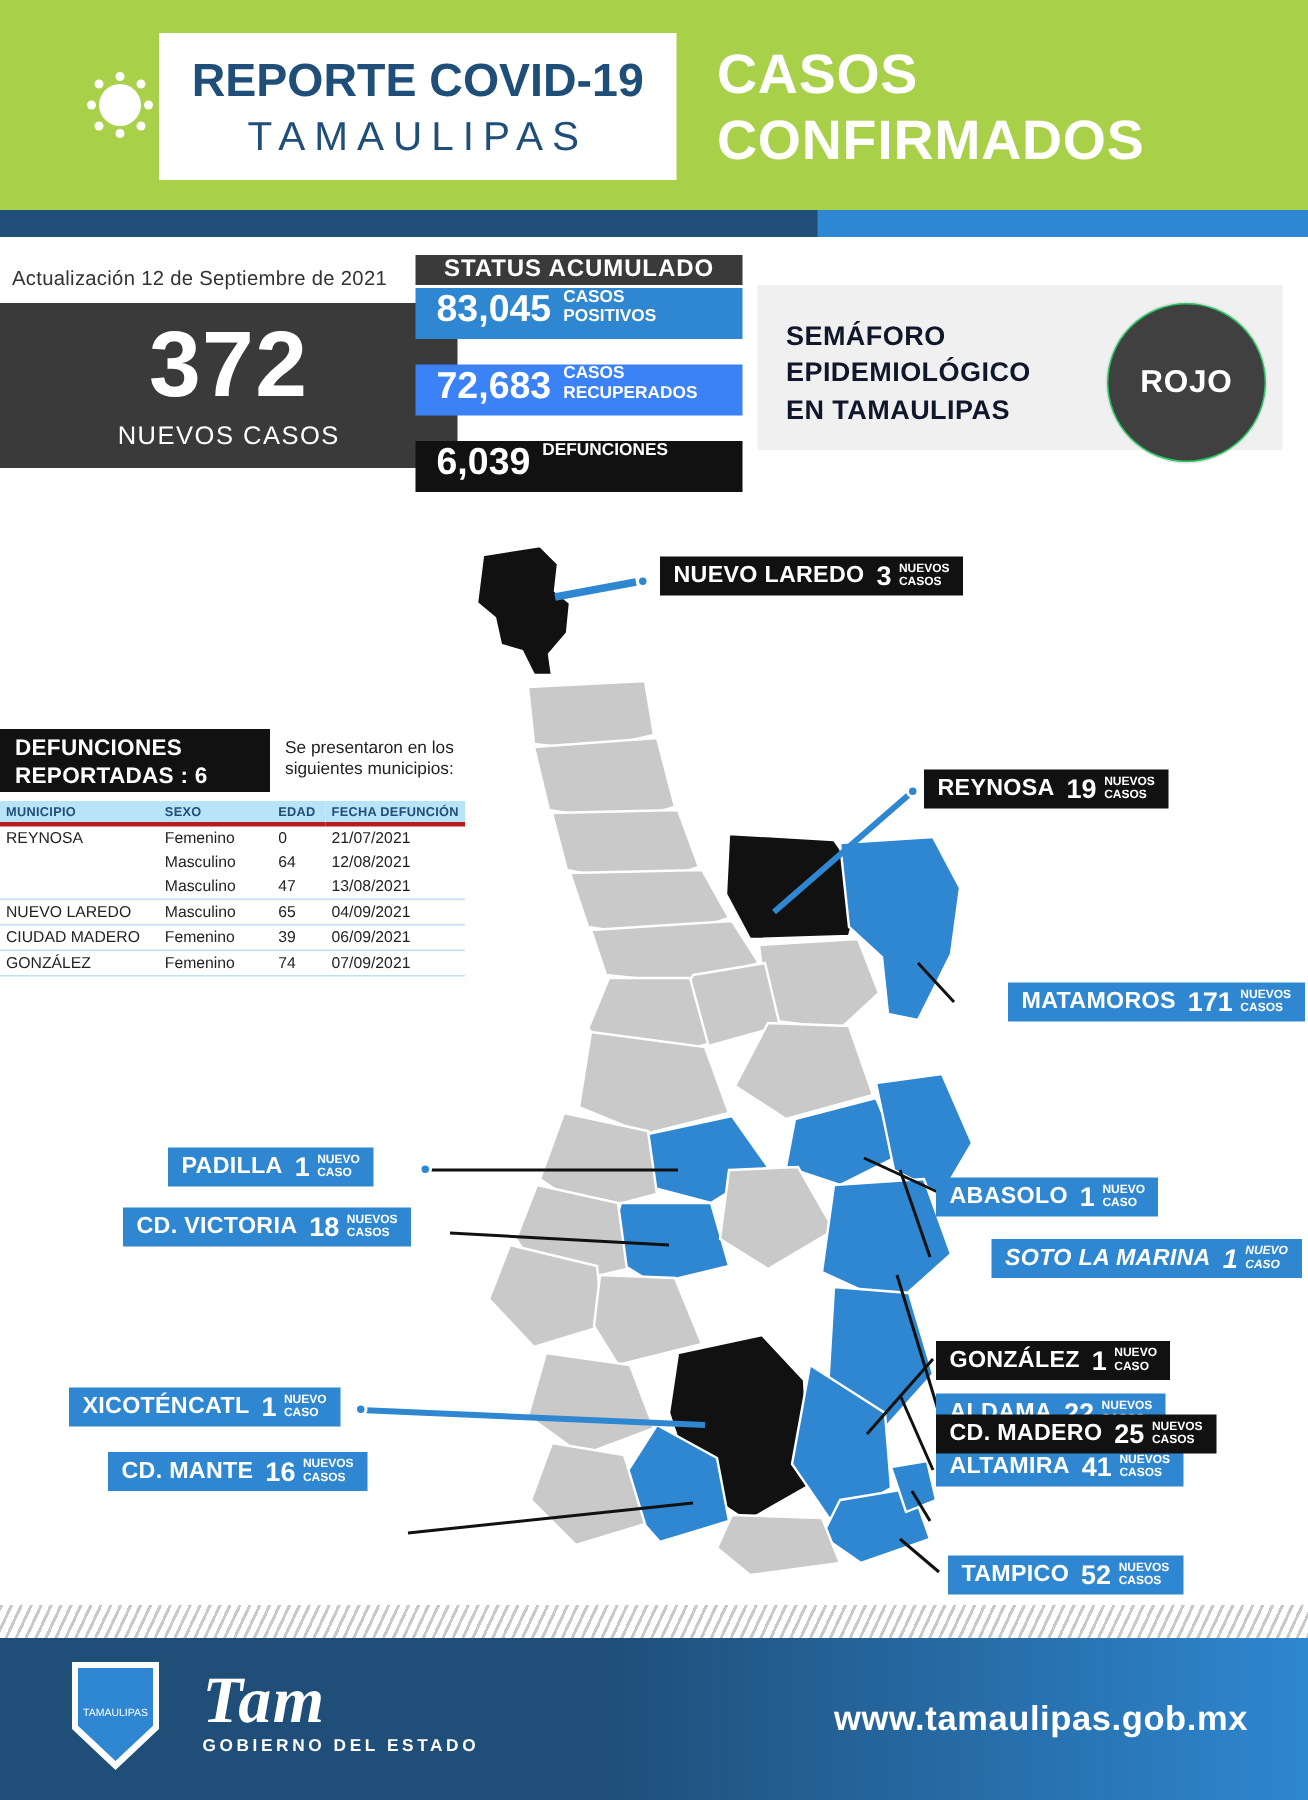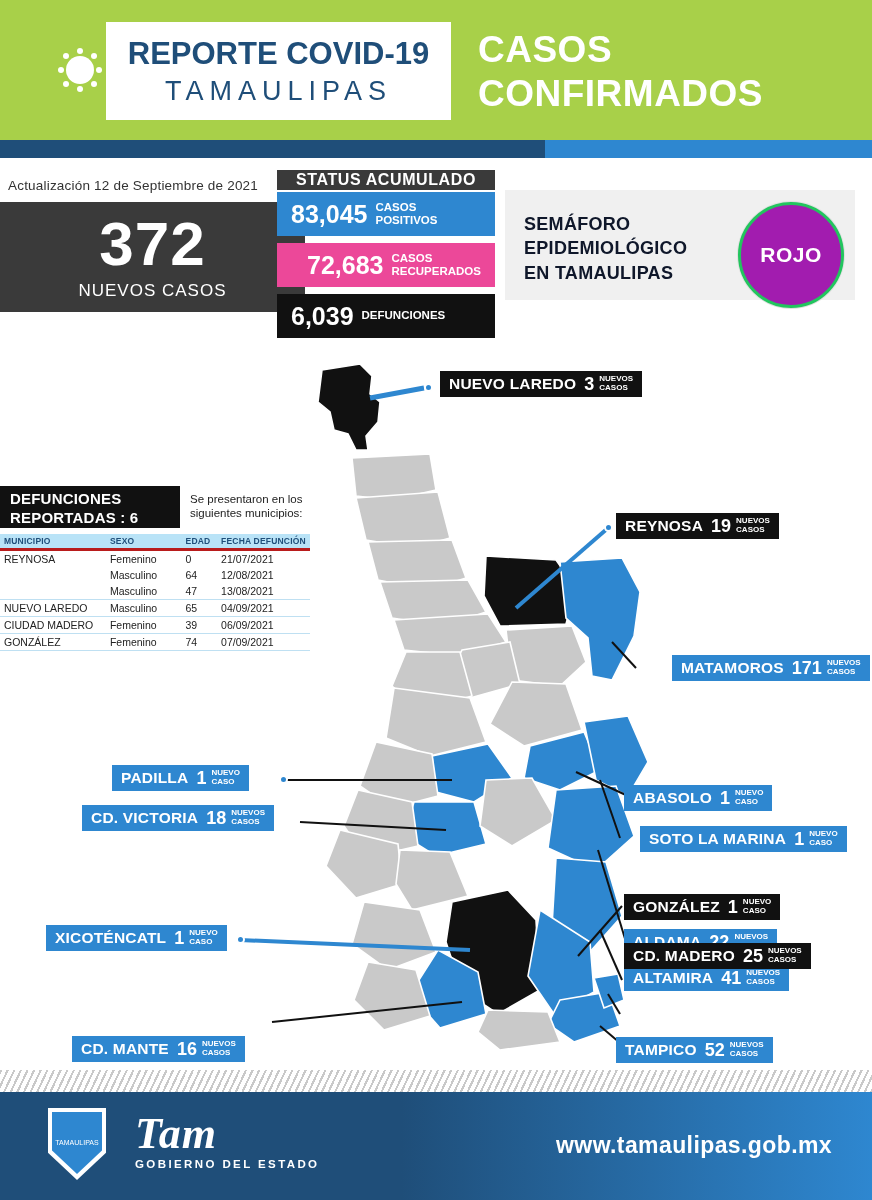--- a/index.html
+++ b/index.html
@@ -66,40 +66,40 @@
   }
   .newcases-num { font-size:62px; font-weight:bold; line-height:1; letter-spacing:1px; }
   .newcases-label { font-size:17px; letter-spacing:1px; margin-top:6px; }
 
   .status-title {
     position:absolute; left:277px; top:170px; width:218px; height:20px;
     background:#3a3a3a; color:#fff; font-size:16px; font-weight:bold;
     display:flex; align-items:center; justify-content:center; letter-spacing:0.6px;
   }
   .stat-row {
-    position:absolute; left:277px; width:218px; height:44px;
-    display:flex; align-items:center; color:#fff;
+    position:absolute; left:277px; width:218px; height:34px;
+    display:flex; color:#fff;
   }
   .stat-row.b1 { top:192px; background:#2e87d0; }
-  .stat-row.b2 { top:243px; background:#ec4899;padding-left:16px; }
+  .stat-row.b2 { top:243px; background:#3b82f6; }
   .stat-row.b3 { top:294px; background:#111111; }
   .stat-num { font-size:25px; font-weight:bold; margin-left:14px; }
   .stat-lbl { font-size:11.5px; font-weight:bold; line-height:1.15; margin-left:8px; }
 
   .semaforo-box {
     position:absolute; left:505px; top:190px; width:350px; height:110px;
     background:#f0f0f0;
   }
   .semaforo-text {
     position:absolute; left:524px; top:212px; width:240px;
     font-size:18px; font-weight:bold; color:#0f172a; line-height:1.35; letter-spacing:0.3px;
   }
   .semaforo-circle {
     position:absolute; left:738px; top:202px; width:106px; height:106px;
-    border-radius:50%; background:#a21caf; border:3px solid #22c55e;
+    border-radius:50%; background:#404040; border:1px solid #22c55e;
     display:flex; align-items:center; justify-content:center;
     color:#fff; font-size:21px; font-weight:bold; letter-spacing:0.5px;
     box-shadow:0 0 0 1px #e0e0e0;
   }
 
   
   .map-area { position:absolute; left:0; top:350px; width:872px; height:720px; }
   .map-svg { position:absolute; left:0; top:0; }
 
   
@@ -362,21 +362,21 @@
 
 <div class="callout blue" style="left:624px;top:785px;">
   <span class="name">ABASOLO</span>
   <span class="num">1</span>
   <span class="sub">
     <div>NUEVO</div>
     <div>CASO</div>
   </span>
 </div>
 
-<div class="callout blue" style="left:640px;top:826px;">
+<div class="callout blue" style="left:661px;top:826px;font-style:italic;">
   <span class="name">SOTO LA MARINA</span>
   <span class="num">1</span>
   <span class="sub">
     <div>NUEVO</div>
     <div>CASO</div>
   </span>
 </div>
 
 <div class="callout black" style="left:624px;top:894px;">
   <span class="name">GONZÁLEZ</span>
@@ -407,39 +407,39 @@
 
 <div class="callout black" style="left:624px;top:943px;">
   <span class="name">CD. MADERO</span>
   <span class="num">25</span>
   <span class="sub">
     <div>NUEVOS</div>
     <div>CASOS</div>
   </span>
 </div>
 
-<div class="callout blue" style="left:616px;top:1037px;">
+<div class="callout blue" style="left:632px;top:1037px;">
   <span class="name">TAMPICO</span>
   <span class="num">52</span>
   <span class="sub">
     <div>NUEVOS</div>
     <div>CASOS</div>
   </span>
 </div>
 
 <div class="callout blue" style="left:46px;top:925px;">
   <span class="name">XICOTÉNCATL</span>
   <span class="num">1</span>
   <span class="sub">
     <div>NUEVO</div>
     <div>CASO</div>
   </span>
 </div>
 
-<div class="callout blue" style="left:72px;top:1036px;justify-content:space-between;">
+<div class="callout blue" style="left:72px;top:968px;justify-content:space-between;">
   <span class="name">CD. MANTE</span>
   <span class="num">16</span>
   <span class="sub">
     <div>NUEVOS</div>
     <div>CASOS</div>
   </span>
 </div>
 
 <div class="deaths-title">
   <div>DEFUNCIONES</div>

